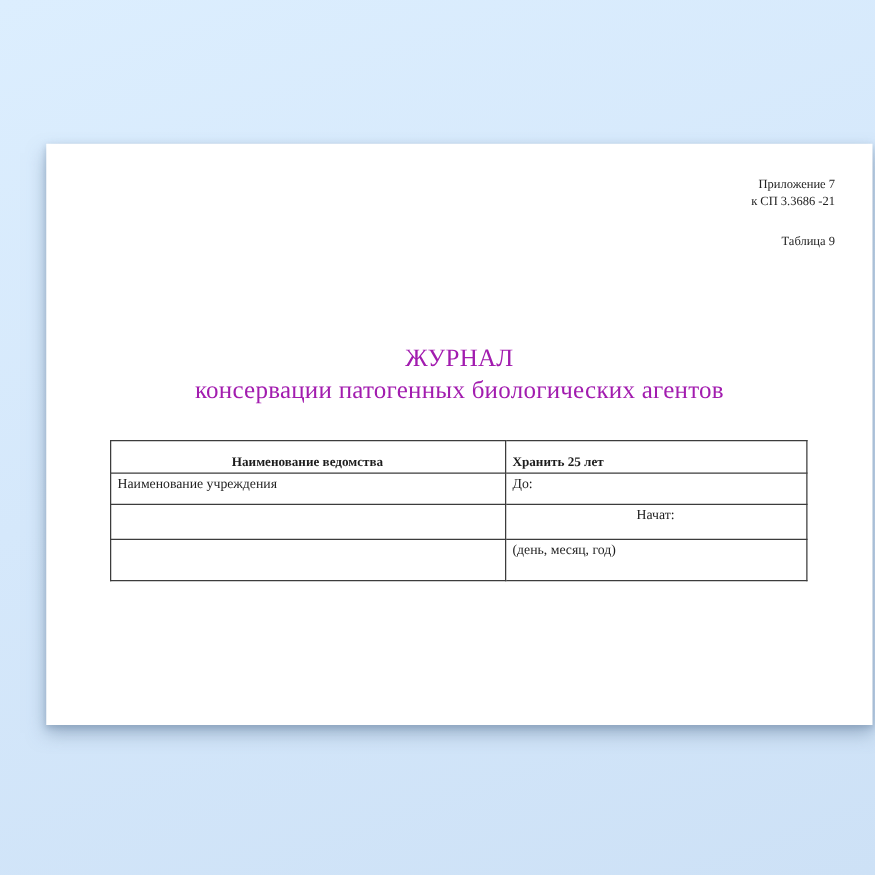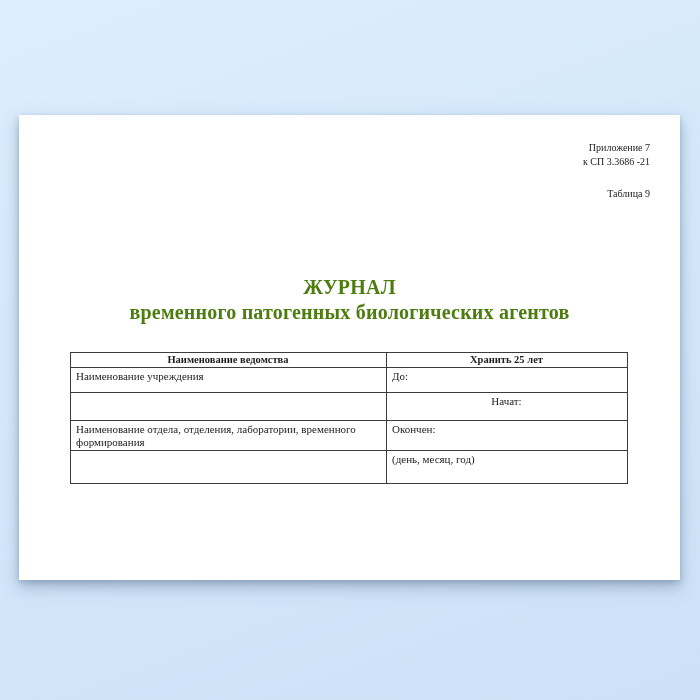--- a/index.html
+++ b/index.html
@@ -13,21 +13,21 @@
     font-family: "Liberation Serif", "DejaVu Serif", serif;
   }
   .backdrop {
     position: relative;
     width: 700px;
     height: 700px;
     background: linear-gradient(160deg, #dceefe 0%, #d5e8fb 45%, #cde1f6 100%);
   }
   .page {
     position: absolute;
-    left: 19px;
+    left: 37px;
     top: 115px;
     width: 661px;
     height: 465px;
     background: #ffffff;
     box-shadow: 0 7px 14px rgba(100, 125, 155, 0.50),
                 0 2px 5px rgba(100, 125, 155, 0.35);
     color: #1d1d1d;
   }
   .annex {
     position: absolute;
@@ -40,24 +40,24 @@
   }
   .annex .table-ref {
     margin-top: 19px;
   }
   .doc-title {
     position: absolute;
     top: 160px;
     left: 0;
     width: 100%;
     text-align: center;
-    font-weight: bold;
+    font-weight: normal;
     font-size: 20px;
     line-height: 25px;
-    color: #4d7c0f;
+    color: #a21caf;
     letter-spacing: 0.2px;
   }
   table.form-table {
     position: absolute;
     left: 51px;
     top: 237px;
     width: 557px;
     border-collapse: collapse;
     table-layout: fixed;
     font-size: 11px;
@@ -67,70 +67,66 @@
   table.form-table td {
     border: 1px solid #3c3c3c;
     vertical-align: top;
     padding: 2px 6px 1px 5px;
     overflow: hidden;
   }
   table.form-table th {
     font-size: 10.5px;
     font-weight: bold;
     height: 13px;
-    padding-top: 0;
+    padding-top: 11px;
     padding-bottom: 1px;
   }
   th.col-dept { text-align: center; }
-  th.col-keep { text-align: center; }
+  th.col-keep { text-align: left; }
   tr.row-1 td { height: 21px; }
   tr.row-2 td { height: 24px; text-align: center; }
   tr.row-3 td { height: 26px; }
   tr.row-4 td { height: 29px; }
   td.cell-center { }
 </style>
 </head>
 <body>
 
 <div class="backdrop">
   <div class="page">
 
     <div class="annex">
       <div>Приложение 7</div>
       <div>к СП 3.3686 -21</div>
       <div class="table-ref">Таблица 9</div>
     </div>
 
     <div class="doc-title">
       <div>ЖУРНАЛ</div>
-      <div>временного патогенных биологических агентов</div>
+      <div>консервации патогенных биологических агентов</div>
     </div>
 
     <table class="form-table">
       <colgroup>
         <col style="width:316px">
         <col style="width:241px">
       </colgroup>
       <tbody>
         <tr>
           <th class="col-dept">Наименование ведомства</th>
           <th class="col-keep">Хранить 25 лет</th>
         </tr>
         <tr class="row-1">
           <td>Наименование учреждения</td>
           <td>До:</td>
         </tr>
         <tr class="row-2">
           <td></td>
           <td>Начат:</td>
         </tr>
-        <tr class="row-3">
-          <td>Наименование отдела, отделения, лаборатории, временного формирования</td>
-          <td>Окончен:</td>
-        </tr>
         <tr class="row-4">
           <td></td>
           <td class="cell-center">(день, месяц, год)</td>
         </tr>
       </tbody>
     </table>
 
   </div>
 </div>
 

